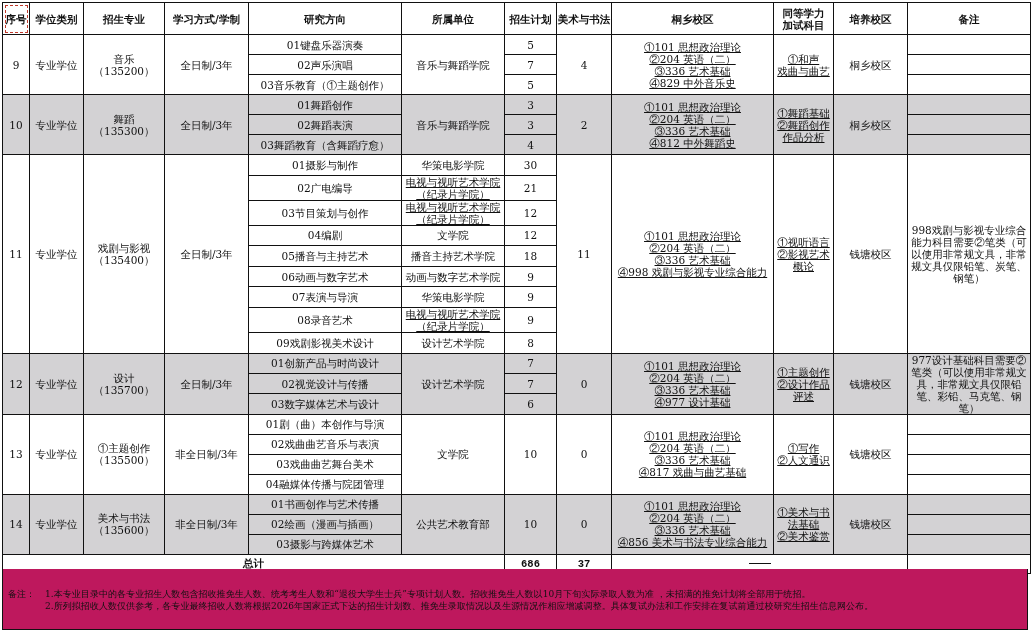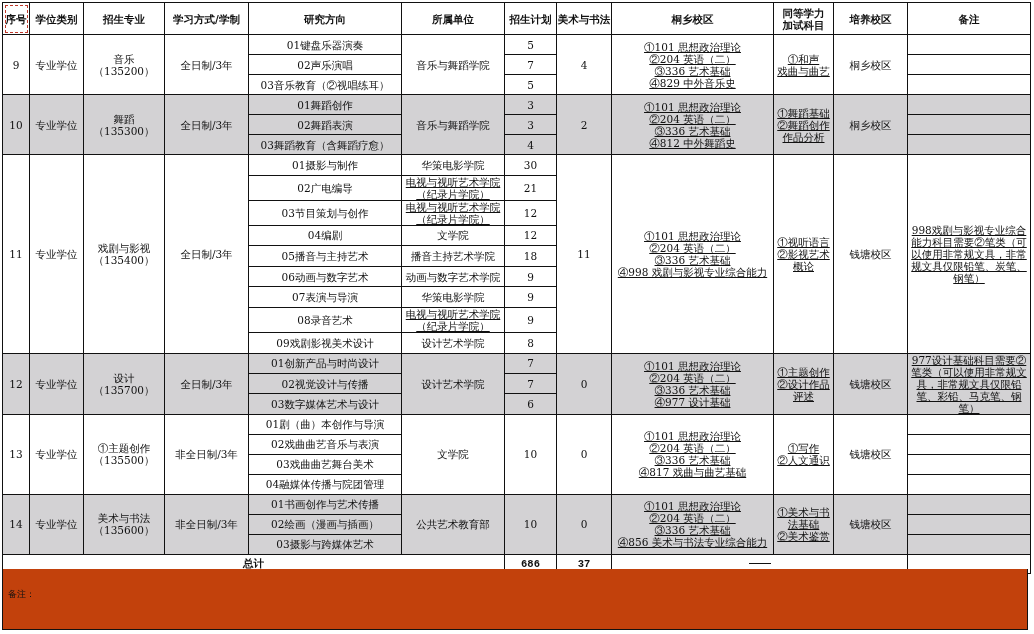--- a/index.html
+++ b/index.html
@@ -12,26 +12,26 @@
   table.grid th { font-family: "DejaVu Sans", "Liberation Sans", sans-serif; font-weight: bold;
          font-size: 10.5px; height: 31px; }
   th.seq-head { outline: 1.5px dashed #c0392b; outline-offset: -3px; }
   tr.sub td { height: 19px; }
   tr.sub11 td { height: 19.6px; }
   .shade td, .shade { background: #d3d2d4; }
   td.dir { text-align: left; padding-left: 2px; white-space: nowrap; }
   td.unit-small { font-size: 6.5px; line-height: 7.5px; }
   td.exam { text-align: left; padding-left: 3px; font-size: 10.5px; line-height: 12px; }
   td.eq { text-align: left; padding-left: 2px; font-size: 10.5px; line-height: 12px; }
-  td.note-small { text-align: left; padding-left: 2px; font-size: 6.8px; line-height: 9px; text-decoration: underline; }
+  td.note-small { text-align: left; padding-left: 2px; font-size: 6.8px; line-height: 9px; }
   .line { display: block; white-space: nowrap; text-decoration: underline; }
   .major-code { display: block; }
   tr.total td { height: 18px; font-weight: bold; font-family: Liberation Mono, monospace; }
   .notes { position: absolute; left: 2px; top: 569px; width: 1026px; height: 61px;
-           border: 1.5px solid #111; border-top: none; background: #c2410c; box-sizing: border-box; }
+           border: 1.5px solid #111; border-top: none; background: #be185d; box-sizing: border-box; }
   .notes .label { position: absolute; left: 5px; top: 19px; font-size: 9px; }
   .notes .n1 { position: absolute; left: 42px; top: 19px; font-size: 9px; white-space: nowrap; letter-spacing: 0.05px; }
   .notes .n2 { position: absolute; left: 42px; top: 31px; font-size: 9px; white-space: nowrap; letter-spacing: 0.05px; }
   .dash { display: inline-block; width: 22px; border-top: 1.5px solid #111; vertical-align: middle; }
 </style>
 </head>
 <body>
 
 <div class="sheet">
 <table class="grid">
@@ -91,21 +91,21 @@
       </td>
       <td rowspan="3">桐乡校区</td>
       <td></td>
     </tr>
     <tr class="sub">
       <td class="dir">02声乐演唱</td>
       <td>7</td>
       <td></td>
     </tr>
     <tr class="sub">
-      <td class="dir">03音乐教育（②视唱练耳）</td>
+      <td class="dir">03音乐教育（①主题创作）</td>
       <td>5</td>
       <td></td>
     </tr>
 
     <tr class="sub shade">
       <td rowspan="3">10</td>
       <td rowspan="3">专业学位</td>
       <td rowspan="3">
             <span class="major-code">舞蹈</span>
             <span class="major-code">（135300）</span>
@@ -330,13 +330,15 @@
       <td>37</td>
       <td colspan="3"><span class="dash"></span></td>
       <td></td>
     </tr>
   </tbody>
 </table>
 </div>
 
 <div class="notes">
   <span class="label">备注：</span>
+  <span class="n1">1.本专业目录中的各专业招生人数包含招收推免生人数、统考考生人数和“退役大学生士兵”专项计划人数。招收推免生人数以10月下旬实际录取人数为准 ，未招满的推免计划将全部用于统招。</span>
+  <span class="n2">2.所列拟招收人数仅供参考，各专业最终招收人数将根据2026年国家正式下达的招生计划数、推免生录取情况以及生源情况作相应增减调整。具体复试办法和工作安排在复试前通过校研究生招生信息网公布。</span>
 </div>
 
 </body></html>

